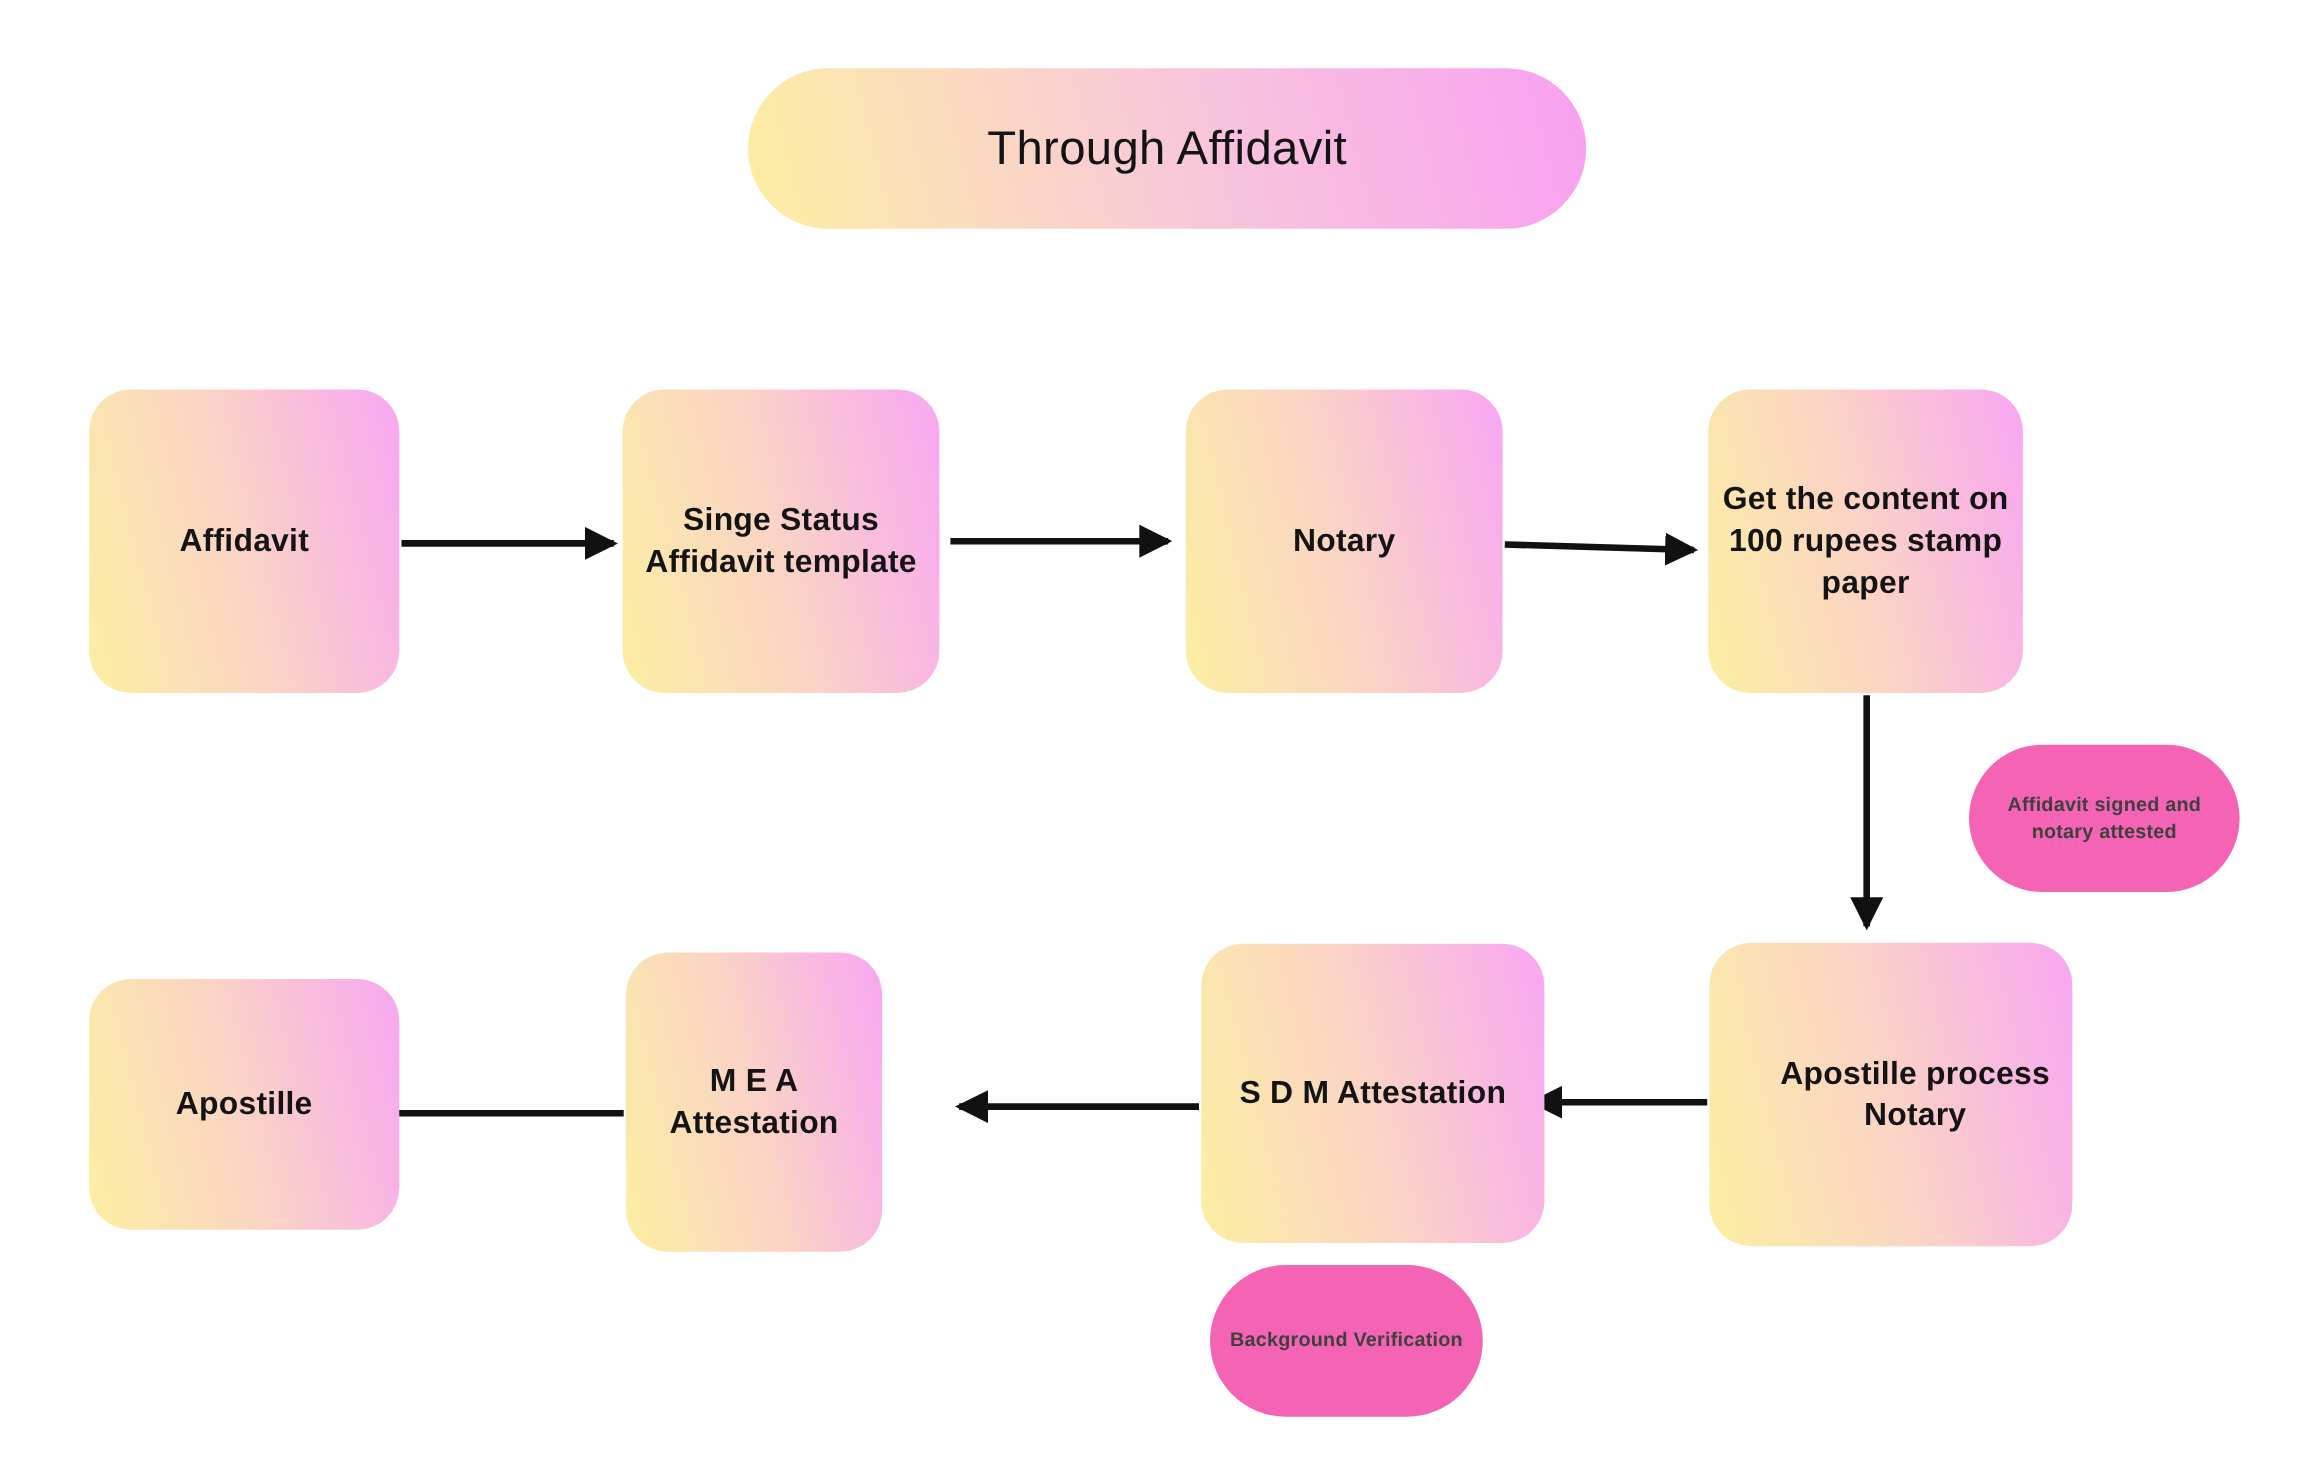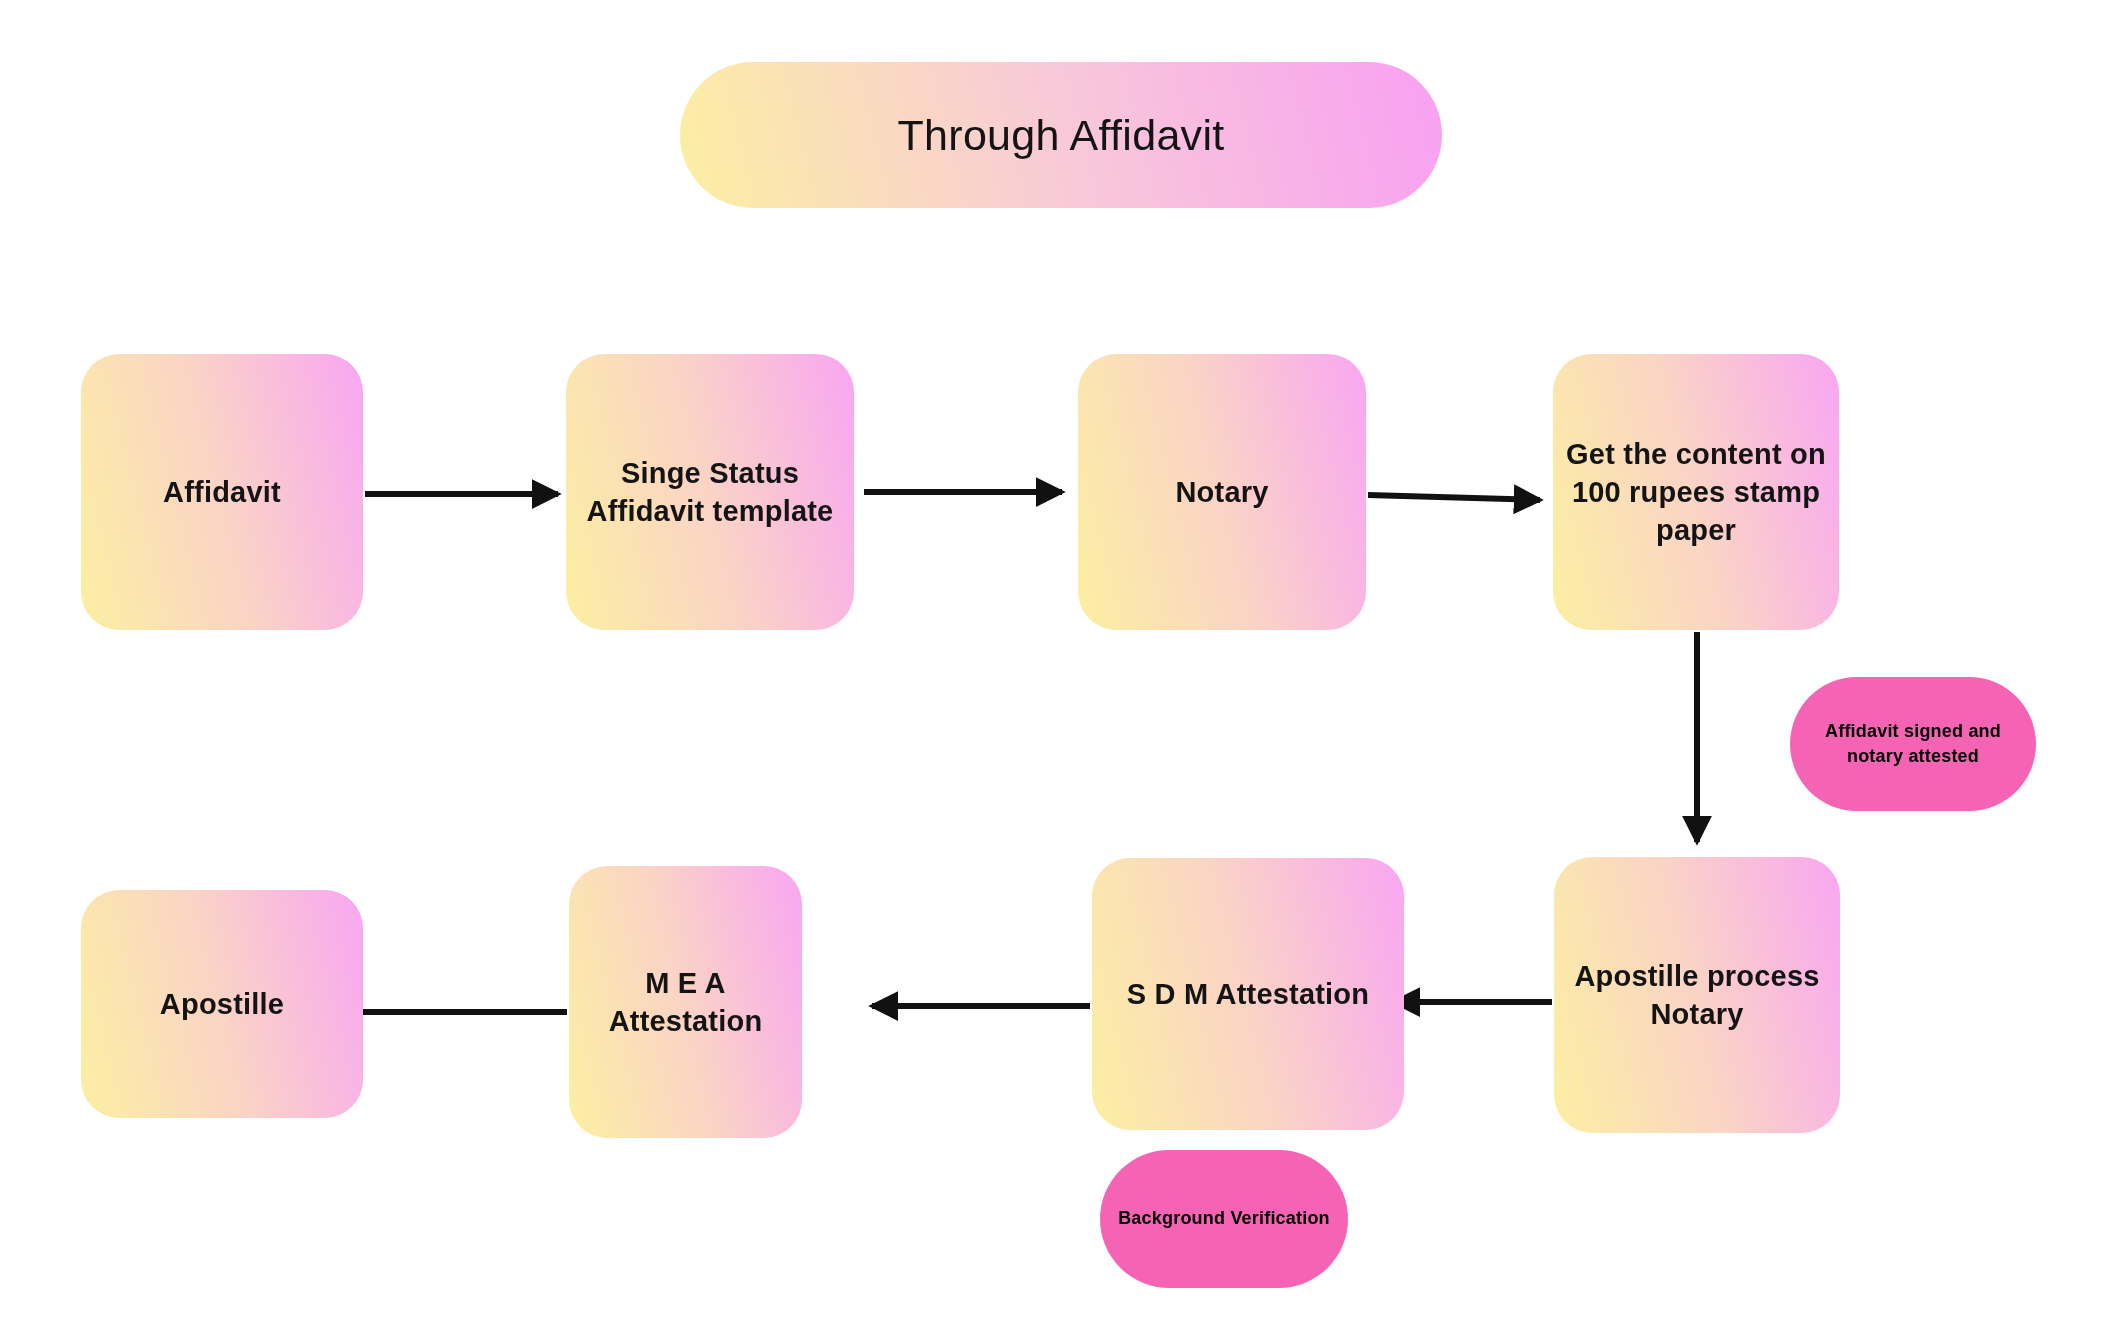--- a/index.html
+++ b/index.html
@@ -62,21 +62,21 @@
     align-items: center;
     justify-content: center;
     background: #f564b4;
     border-radius: 70px;
     text-align: center;
   }
   .note-label {
     font-size: 18px;
     font-weight: 700;
     line-height: 1.4;
-    color: #000000;
+    color: #404040;
     white-space: pre-line;
     letter-spacing: 0.2px;
     padding: 0 10px;
   }
 </style>
 </head>
 <body>
 
 <div class="canvas">
 
@@ -111,21 +111,21 @@
   <div class="node" style="left:1078px; top:354px; width:288px; height:276px;">
     <span class="node-label">Notary</span>
   </div>
 
   <div class="node" style="left:1553px; top:354px; width:286px; height:276px;">
     <span class="node-label">Get the content on
 100 rupees stamp
 paper</span>
   </div>
 
-  <div class="node" style="left:1554px; top:857px; width:286px; height:276px;">
+  <div class="node" style="left:1554px; top:857px; width:286px; height:276px;padding-left:44px;">
     <span class="node-label">Apostille process
 Notary</span>
   </div>
 
   <div class="node" style="left:1092px; top:858px; width:312px; height:272px;">
     <span class="node-label">S D M Attestation</span>
   </div>
 
   <div class="node" style="left:569px; top:866px; width:233px; height:272px;">
     <span class="node-label">M E A Attestation</span>

